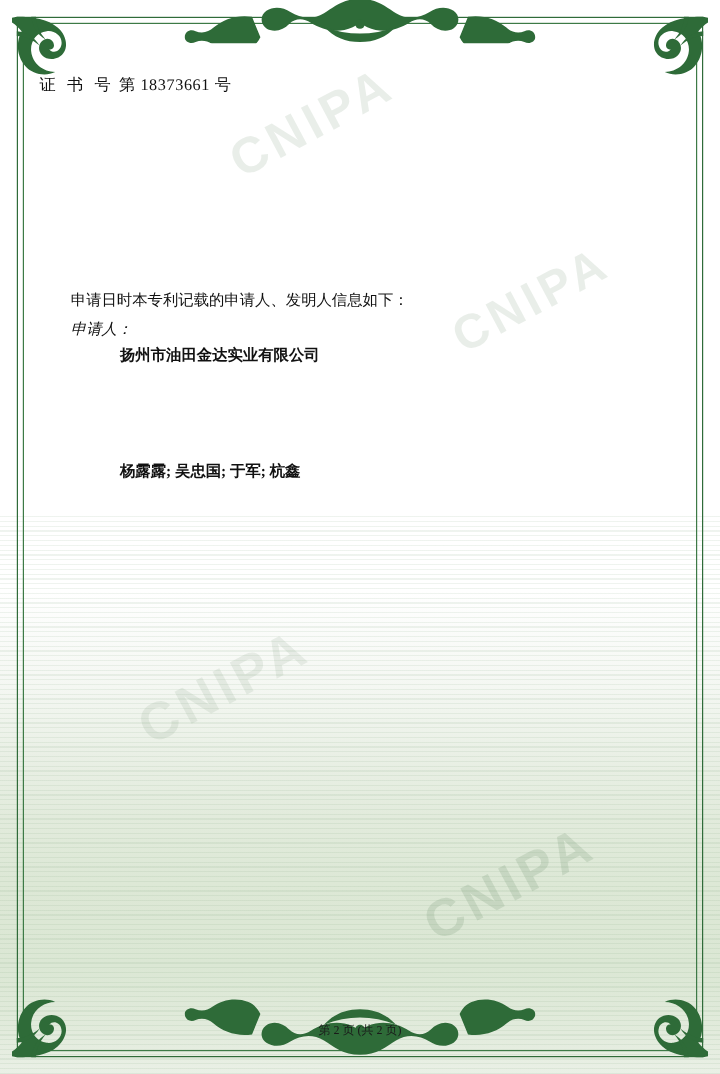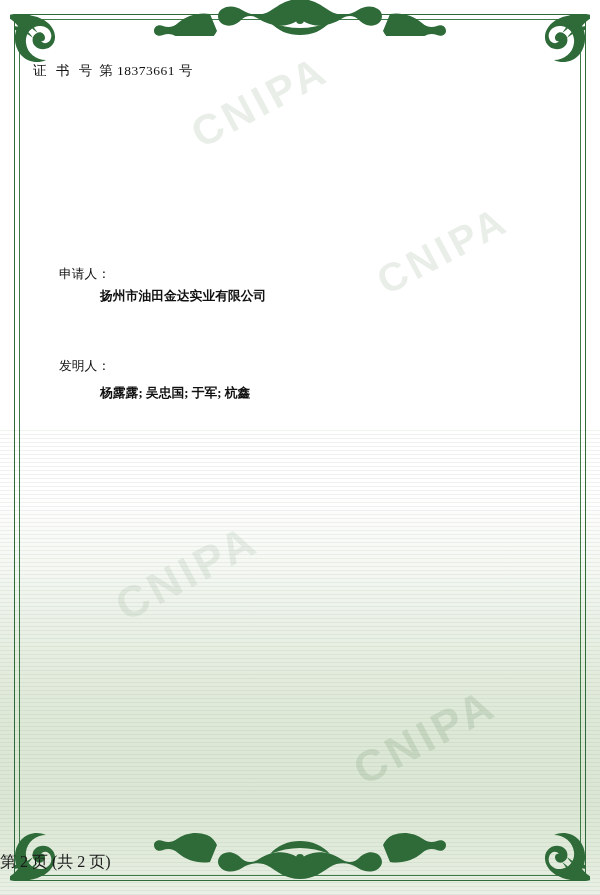--- a/index.html
+++ b/index.html
@@ -135,20 +135,21 @@
     color: #111;
     text-indent: 26px;
   }
   .applicant-label {
     position: absolute;
     left: 33px; top: 266px;
     font-size: 12.8px;
     color: #111;
     text-indent: 26px;
     width: 300px;
+    font-style: italic;
   }
   .applicant-value {
     position: absolute;
     left: 100px; top: 288px;
     font-size: 12.8px;
     color: #111;
     font-weight: 700;
   }
   .inventor-label {
     position: absolute;
@@ -164,22 +165,22 @@
     font-size: 12.8px;
     color: #111;
     font-weight: 600;
     text-align: right;
   }
 
   .footer {
     position: absolute;
     left: 0; top: 852px;
     width: 600px;
-    text-align: left;
-    font-size: 16px;
+    text-align: center;
+    font-size: 10px;
     color: #1a1a1a;
   }
 </style>
 </head>
 <body>
 
 <div class="page">
 
   <div class="bg-wash"></div>
   <div class="bg-lines"></div>
@@ -254,22 +255,22 @@
   </div>
 
   <div class="content">
 
     <div class="cert-no">
       <span class="label">证 书 号</span>
       <span>第 18373661 号</span>
     </div>
 
 
+    <div class="section-lead">申请日时本专利记载的申请人、发明人信息如下：</div>
 
     <div class="applicant-label">申请人：</div>
     <div class="applicant-value">扬州市油田金达实业有限公司</div>
 
-    <div class="inventor-label">发明人：</div>
     <div class="inventor-value">杨露露; 吴忠国; 于军; 杭鑫</div>
 
     <div class="footer">第 2 页 (共 2 页)</div>
   </div>
 </div>
 
 </body></html>

